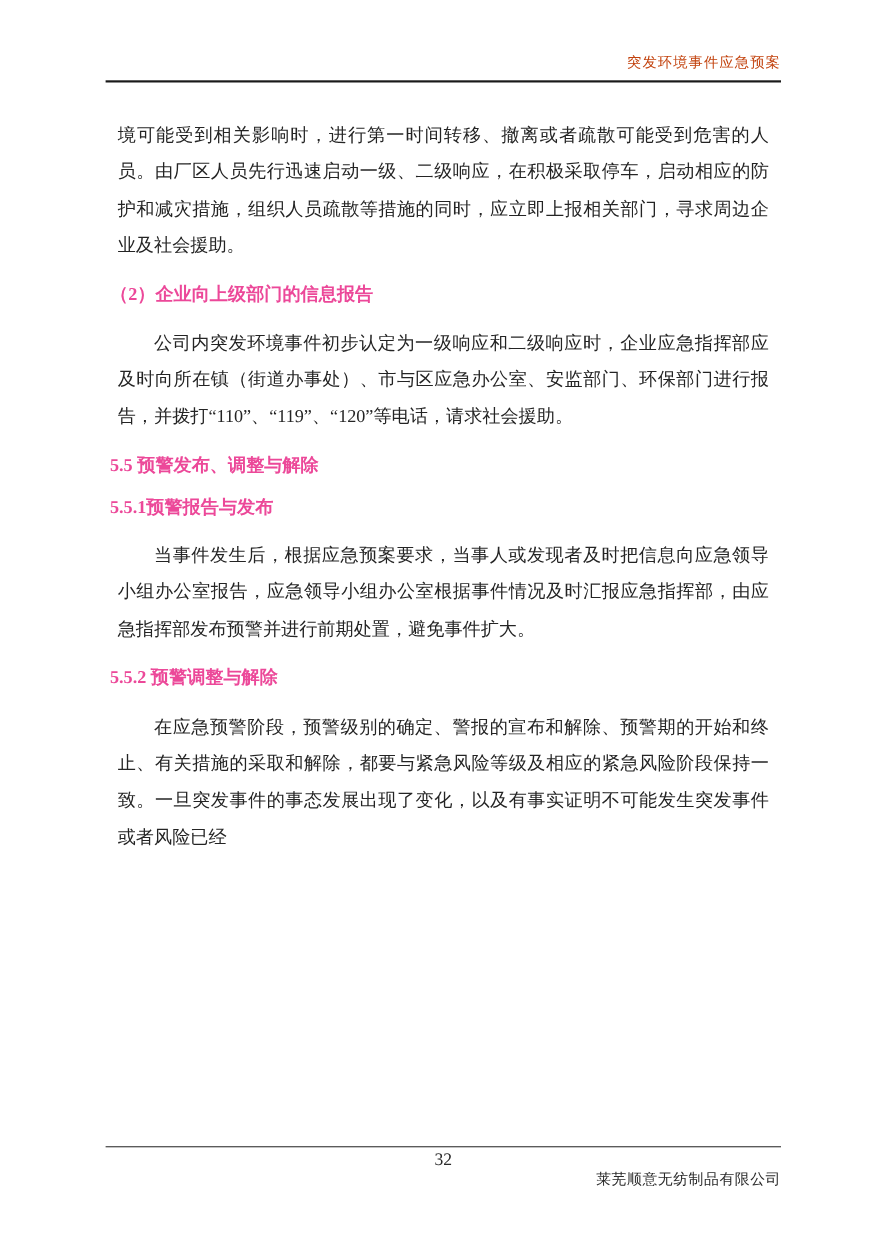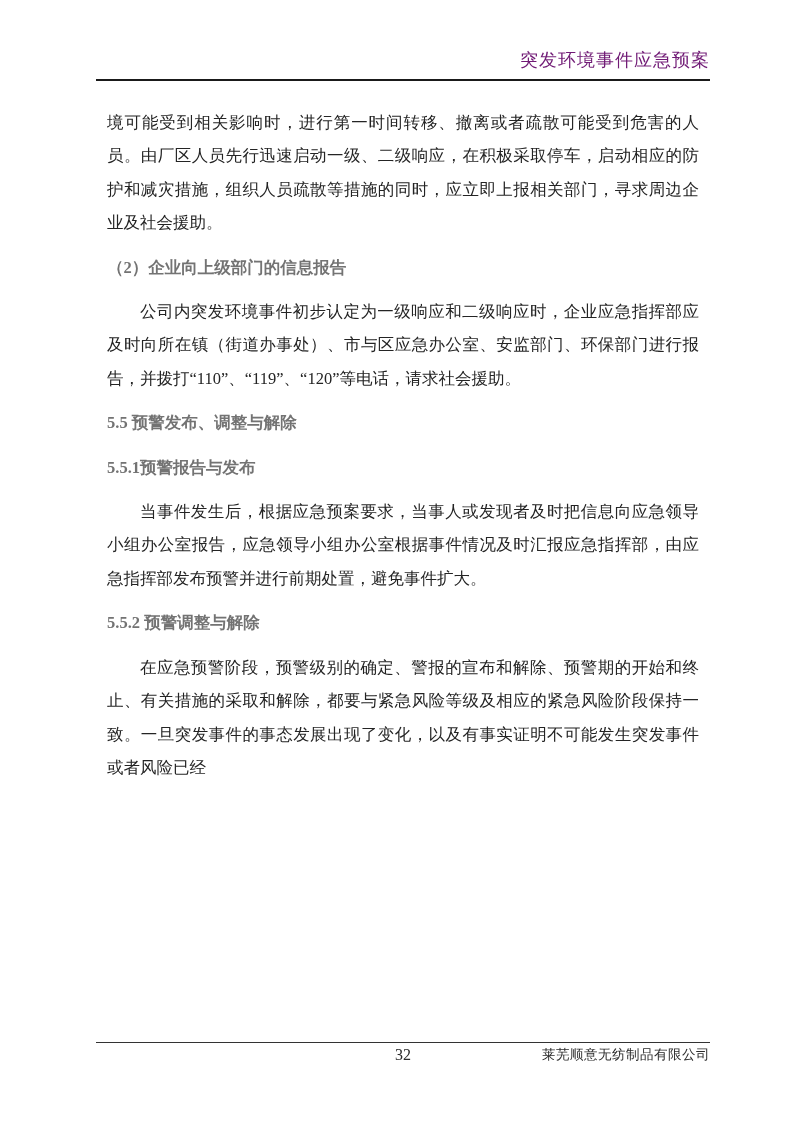--- a/index.html
+++ b/index.html
@@ -21,47 +21,47 @@
     position: absolute;
     top: 48px;
     left: 96px;
     width: 614px;
     padding-bottom: 7px;
     border-bottom: 2px solid #1a1a1a;
   }
   .doc-header .header-title {
     display: block;
     text-align: right;
-    font-size: 18px;
+    font-size: 13px;
     letter-spacing: 1px;
-    color: #701a75;
+    color: #c2410c;
   }
   
   .doc-content {
     position: absolute;
     top: 95px;
     left: 96px;
     width: 614px;
     font-size: 16.5px;
     line-height: 33.4px;
     text-align: justify;
     color: #242424;
   }
   .para {
     margin: 11px;
     text-indent: 2em;
   }
   .para.no-indent {
     text-indent: 0;
   }
   .heading {
-    margin: 11px;
+    margin: 4px;
     font-weight: bold;
     text-indent: 0;
-    color: #737373;
+    color: #ec4899;
   }
   
   .doc-footer {
     position: absolute;
     top: 1042px;
     left: 96px;
     width: 614px;
     border-top: 1.5px solid #333333;
     height: 28px;
   }
@@ -69,21 +69,21 @@
     position: absolute;
     top: 3px;
     left: 0;
     width: 100%;
     text-align: center;
     font-size: 16px;
     color: #2a2a2a;
   }
   .doc-footer .footer-company {
     position: absolute;
-    top: 3px;
+    top: 20px;
     right: 0;
     font-size: 13.5px;
     letter-spacing: 0.5px;
     color: #2a2a2a;
   }
 </style>
 </head>
 <body>
 
 <div class="page">

